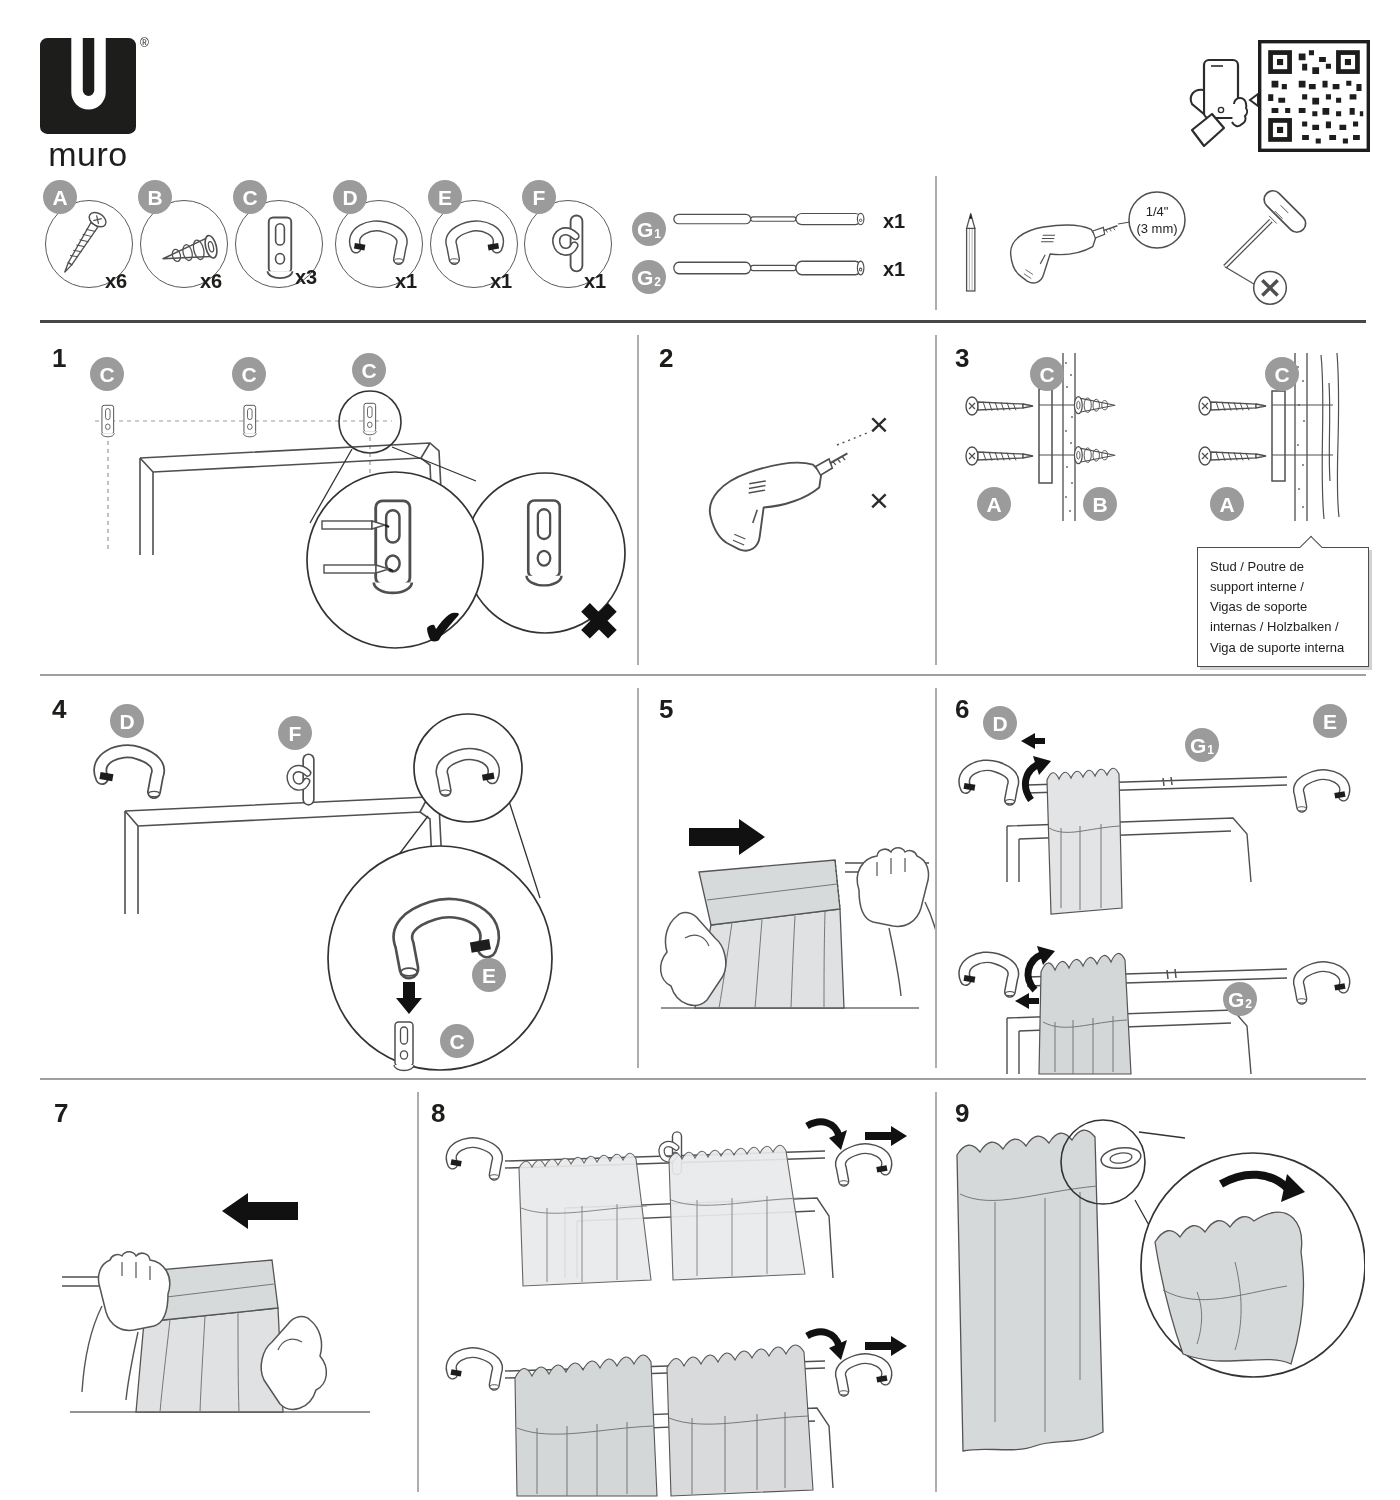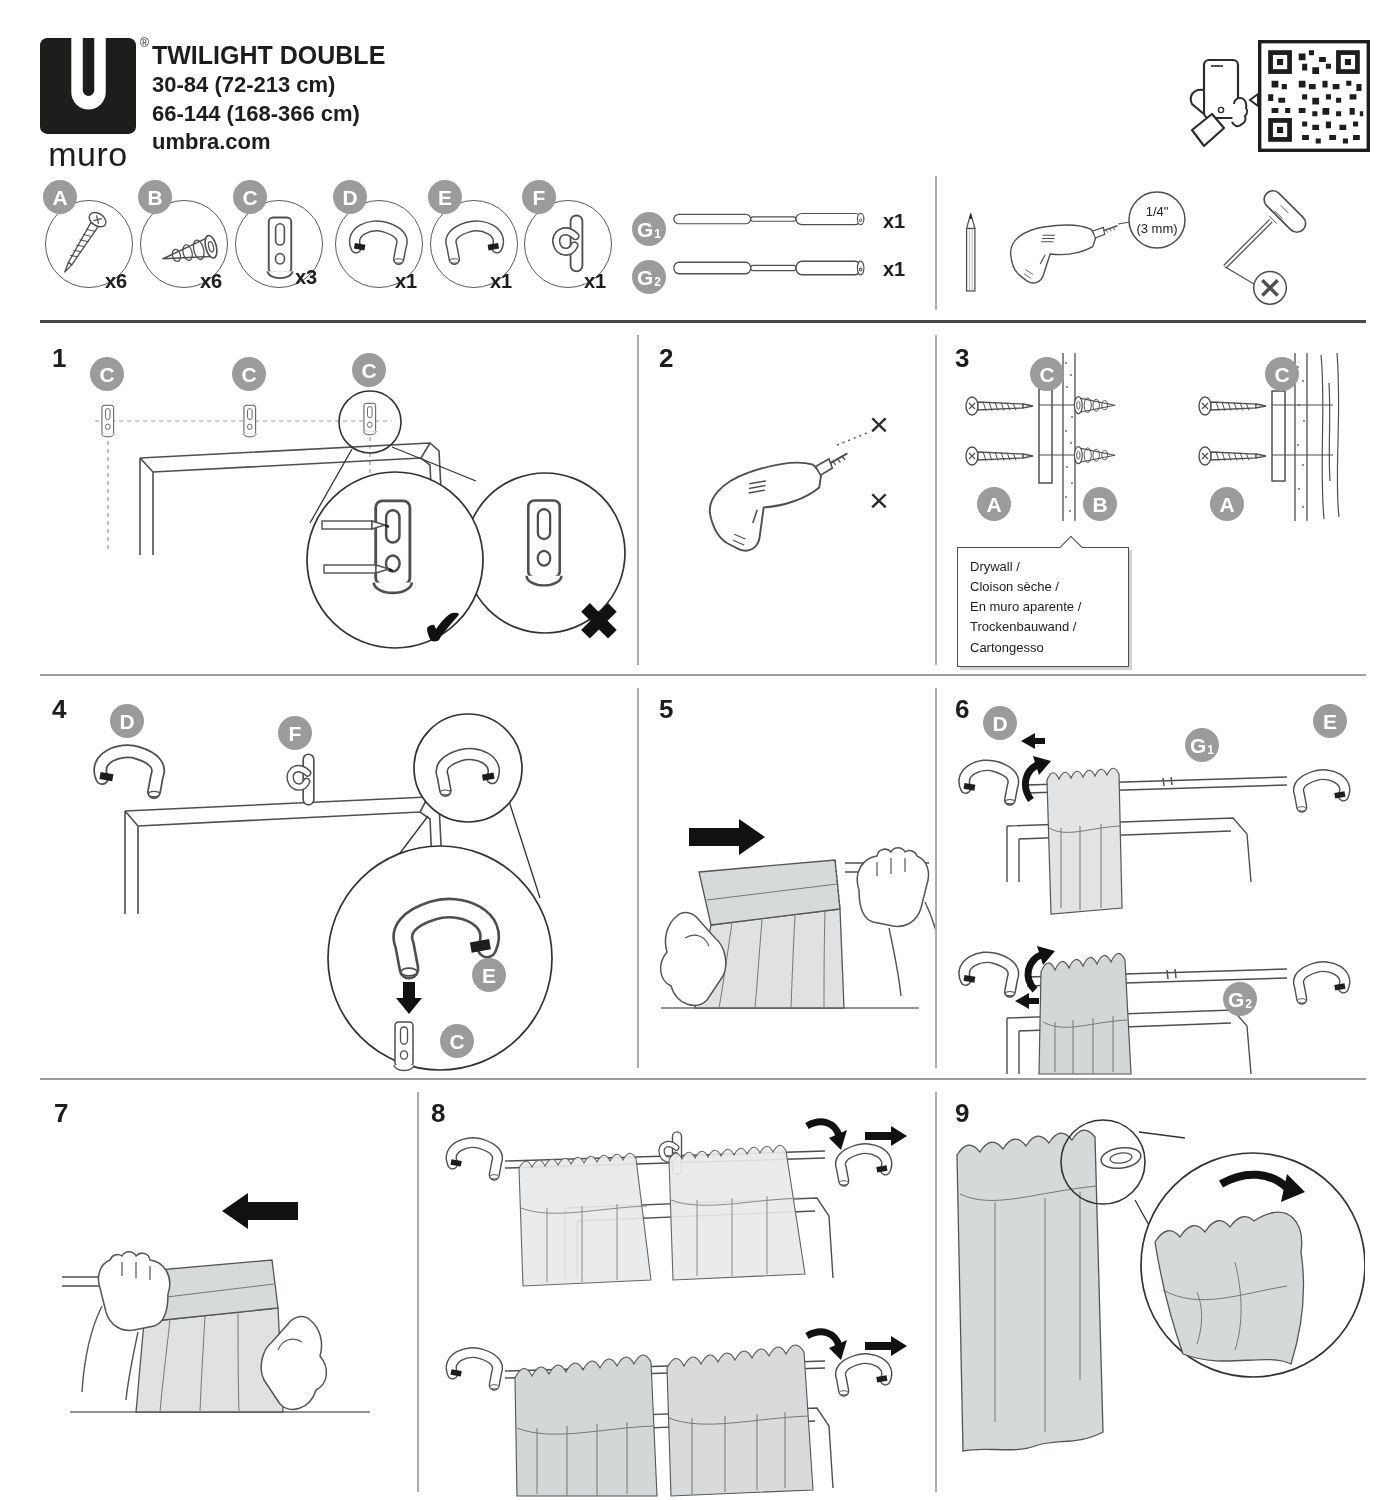--- a/index.html
+++ b/index.html
@@ -118,26 +118,20 @@
   <div class="abs" style="left:40px;top:38px;width:120px;">
     <div style="position:relative;width:96px;">
       <svg width="96" height="96" viewBox="0 0 92 92">
         <rect x="0" y="0" width="92" height="92" rx="7" fill="#1d1d1b"></rect>
         <path d="M30,0 V52 A16.5,16.5 0 0 0 63,52 V0 H52 V50 A5.5,5.5 0 0 1 41,50 V0 Z" fill="#fff"></path>
       </svg>
       <span class="reg">®</span>
       <div class="brand-word">muro</div>
     </div>
   </div>
-  <div class="abs" style="left:152px;top:40px;">
-    <div class="title">TWILIGHT DOUBLE</div>
-    <div class="sizeline">30-84  (72-213 cm)</div>
-    <div class="sizeline">66-144  (168-366 cm)</div>
-    <div class="site">umbra.com</div>
-  </div>
 
   <svg class="abs" style="left:1178px;top:48px;" width="82" height="104" viewBox="0 0 82 104">
     <rect x="26" y="12" width="34" height="58" rx="5" fill="#fff" stroke="#2c2c2c" stroke-width="2.2"></rect>
     <path d="M33,18 h12" stroke="#2c2c2c" stroke-width="1.6"></path>
     <circle cx="43" cy="62" r="2.6" fill="none" stroke="#2c2c2c" stroke-width="1.4"></circle>
     <path d="M26,42 C16,40 10,48 14,56 L26,66 Z" fill="#fff" stroke="#2c2c2c" stroke-width="2"></path>
     <path d="M56,56 a6,6 0 0 1 12,0 a6,6 0 0 1 0,4 a6,6 0 0 1 -1,8 a6,6 0 0 1 -3,8 C60,80 56,78 54,74" fill="#fff" stroke="#2c2c2c" stroke-width="2"></path>
     <path d="M14,82 L34,66 L46,80 L26,98 Z" fill="#fff" stroke="#2c2c2c" stroke-width="2.2" stroke-linejoin="round"></path>
     <path d="M72,52 l8,-6 v12 z" fill="#fff" stroke="#2c2c2c" stroke-width="2"></path>
   </svg>
@@ -352,26 +346,26 @@
       <path d="M386,30 C391,80 384,140 389,194 M402,28 C407,90 399,150 404,192 M394,58 C396,92 393,126 395,156" stroke="#4f4f4f" stroke-width="1.2" fill="none"></path>
       <path d="M337,80 H398 M337,130 H398" stroke="#4f4f4f" stroke-width="1.1"></path>
       <use href="#sym-screw" transform="translate(263,71)"></use>
       <use href="#sym-screw" transform="translate(263,121)"></use>
     </svg>
     <div class="badge" style="left:95px;top:32px;">C</div>
     <div class="badge" style="left:42px;top:162px;">A</div>
     <div class="badge" style="left:148px;top:162px;">B</div>
     <div class="badge" style="left:330px;top:32px;">C</div>
     <div class="badge" style="left:275px;top:162px;">A</div>
-    <div class="note" style="left:22px;top:222px;">
-      <div>Drywall /</div>
-      <div>Cloison sèche /</div>
-      <div>En muro aparente /</div>
-      <div>Trockenbauwand /</div>
-      <div>Cartongesso</div>
+    <div class="note" style="left:262px;top:222px;">
+      <div>Stud / Poutre de</div>
+      <div>support interne /</div>
+      <div>Vigas de soporte</div>
+      <div>internas / Holzbalken /</div>
+      <div>Viga de suporte interna</div>
     </div>
   </div>
 
   <div class="cell" style="left:40px;top:676px;width:597px;height:400px;">
     <div class="stepnum" style="left:12px;top:18px;">4</div>
     <svg width="597" height="400" viewBox="0 0 597 400">
       <path d="M85,135 L388,121 L399,129 L402,188 M85,135 V238 M98,150 L380,136 L390,143 L392,188 M98,150 V238 M85,135 L98,150 M388,121 L380,136" fill="none" stroke="#4f4f4f" stroke-width="1.6"></path>
       <use href="#sym-bracketD" transform="translate(40,62)"></use>
       <use href="#sym-hookF" transform="translate(240,76) scale(0.95)"></use>
       <path d="M388,140 L305,250 M468,122 L500,222" stroke="#333" stroke-width="1.3"></path>

